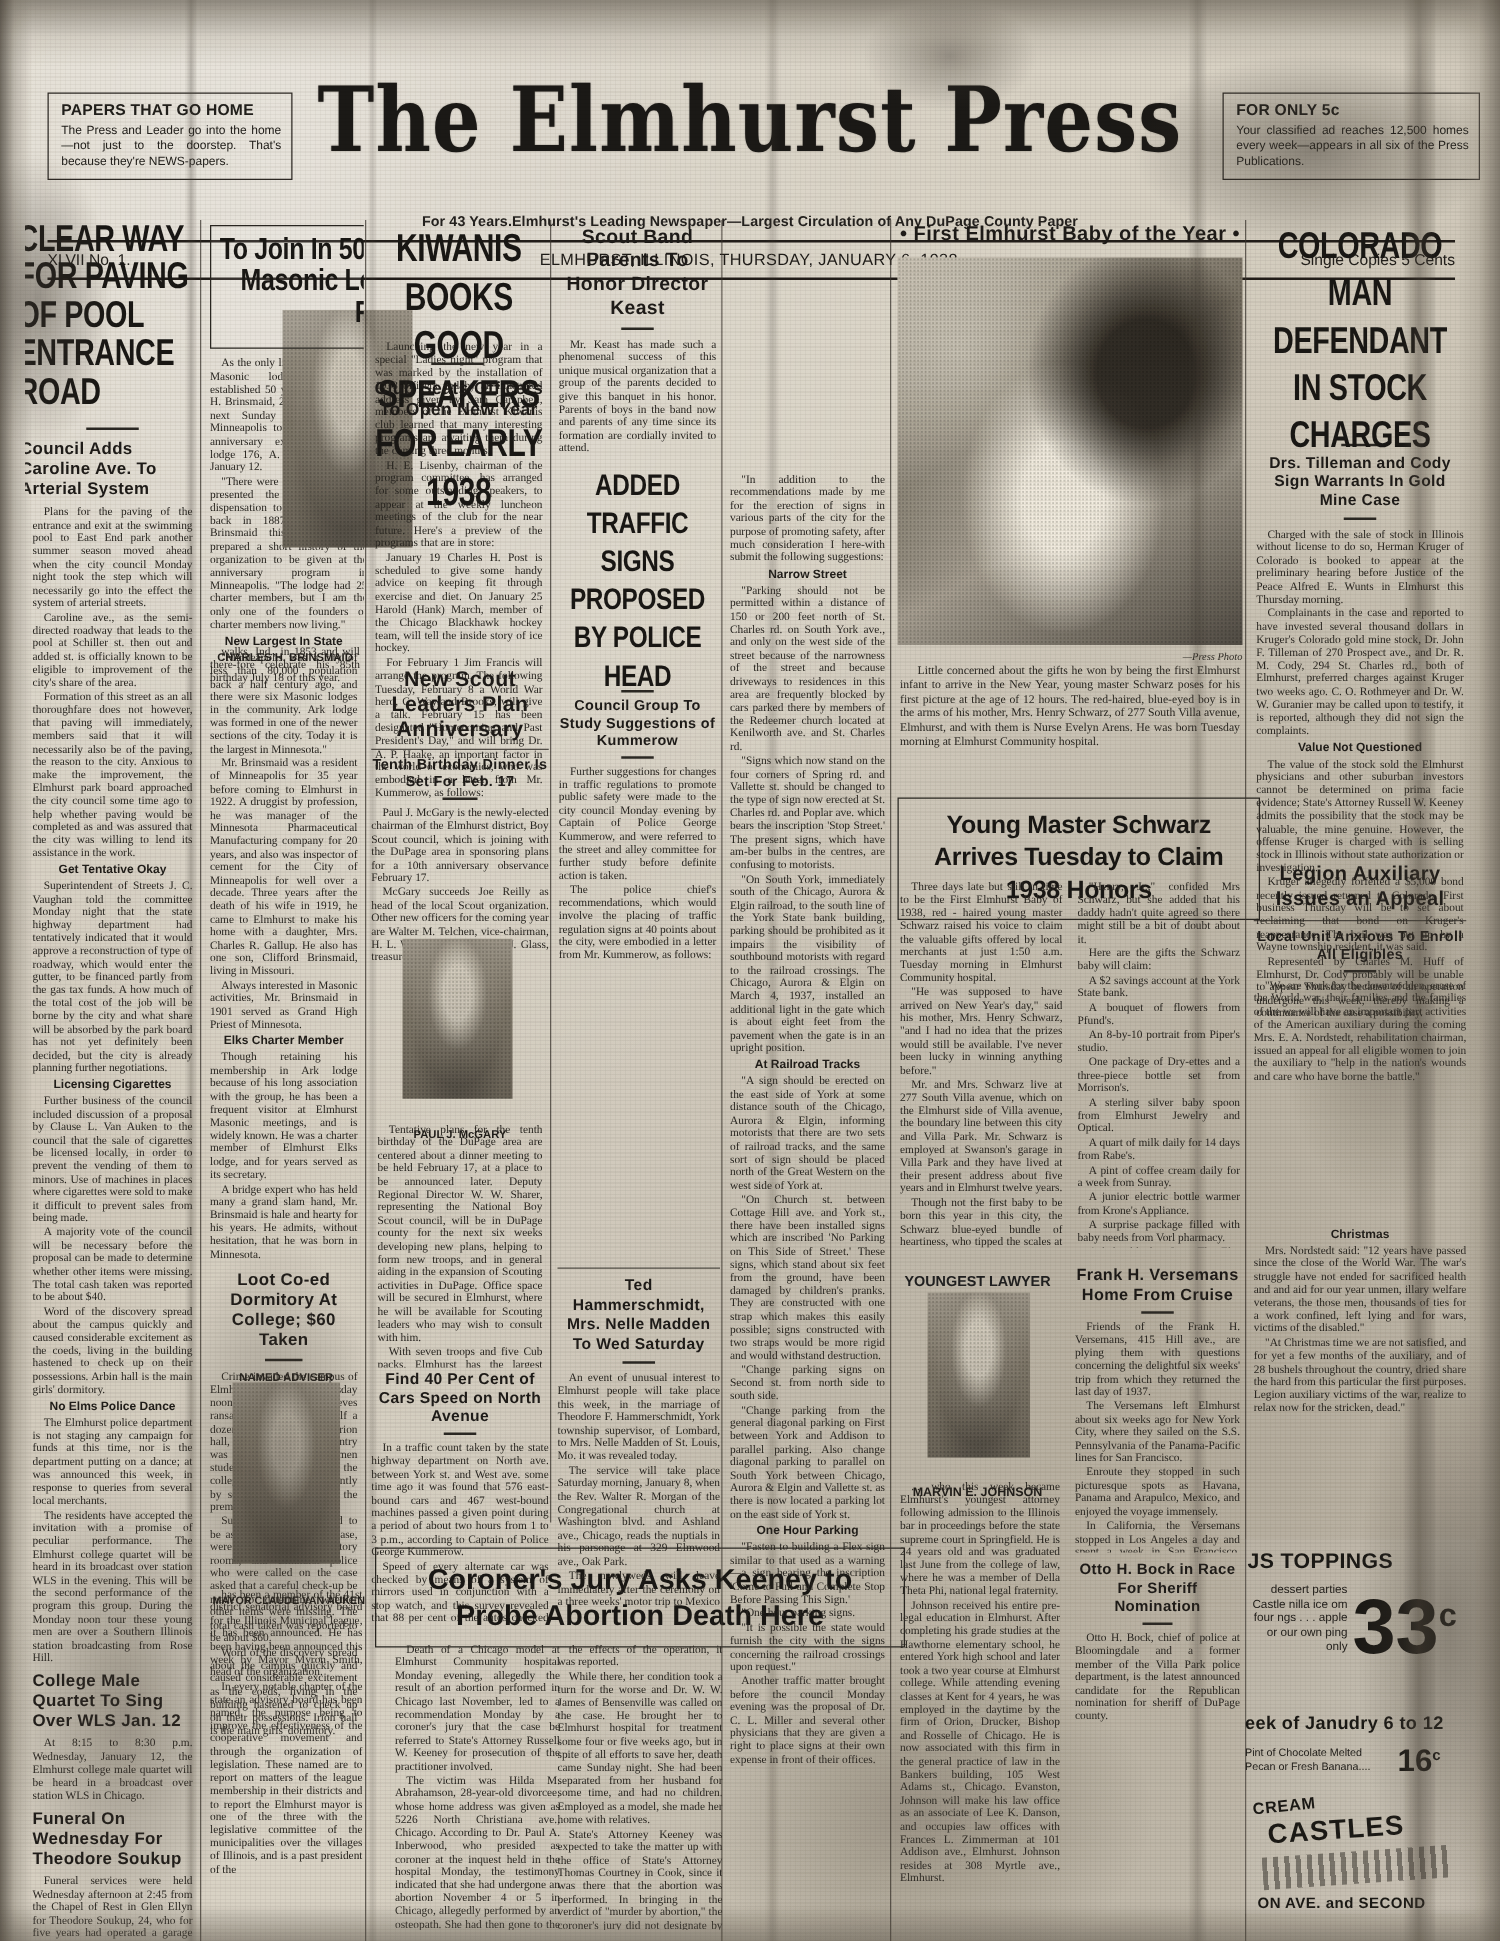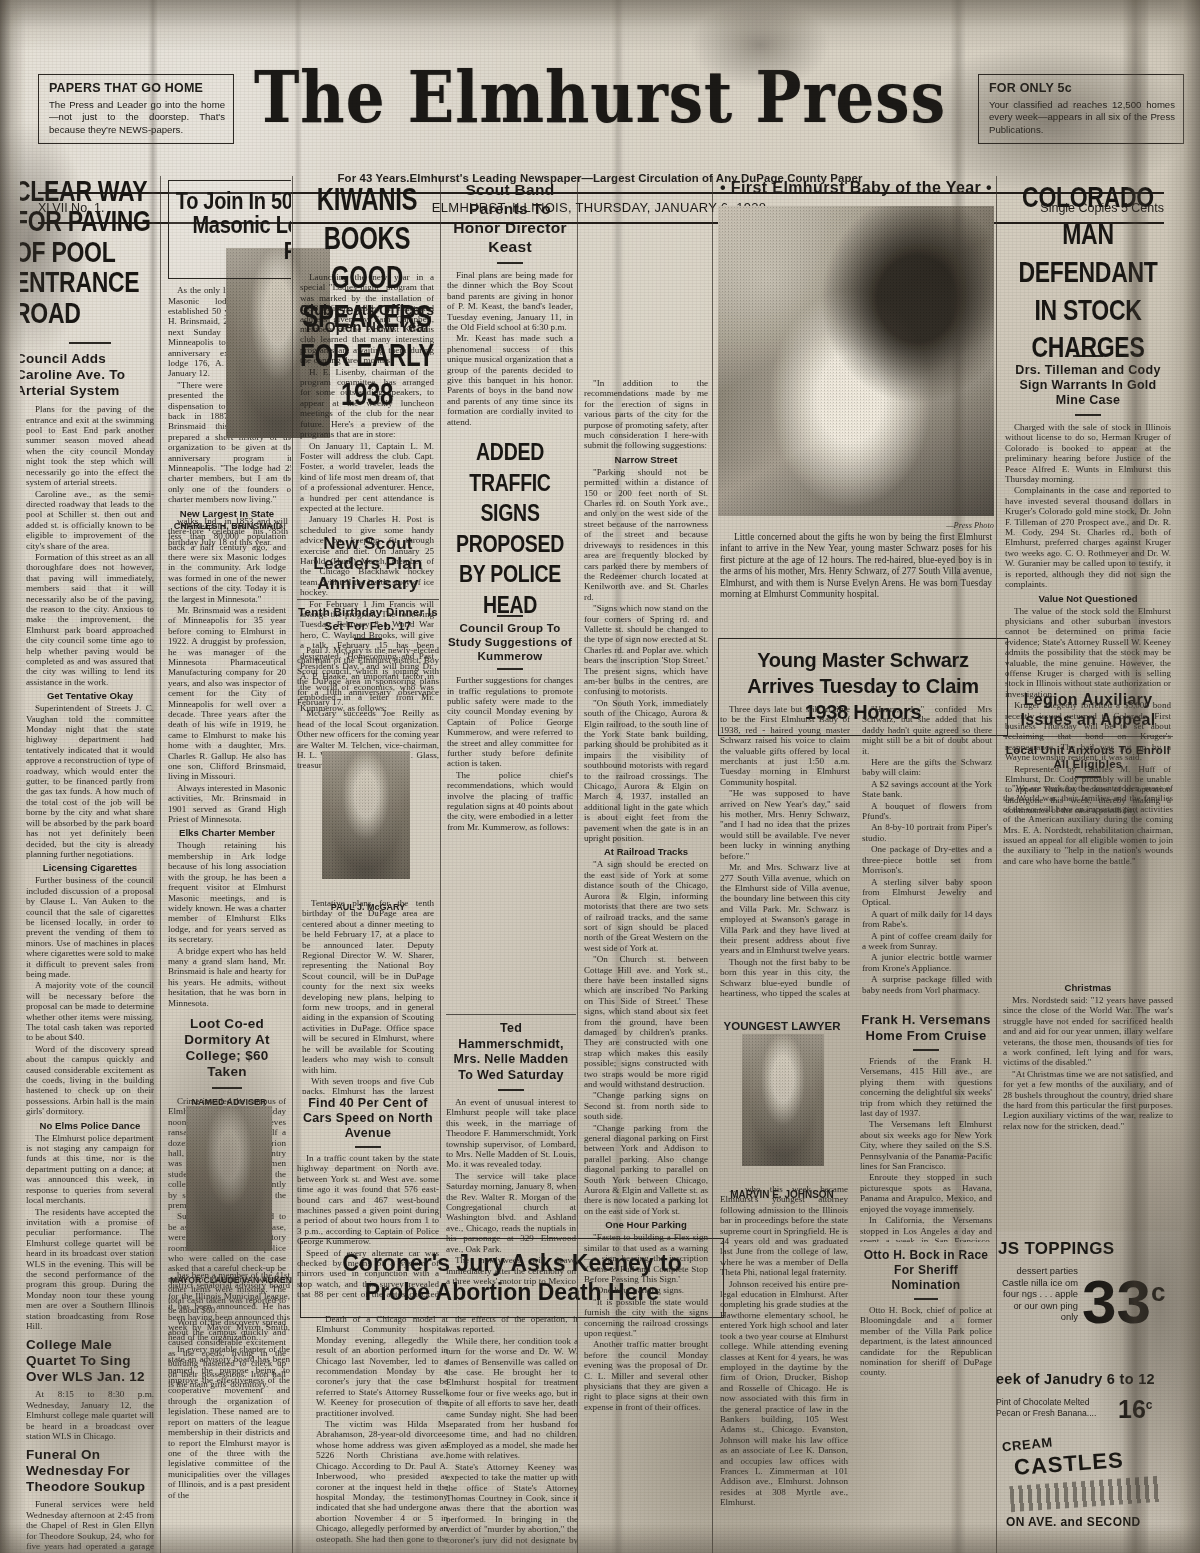--- a/index.html
+++ b/index.html
@@ -274,21 +274,20 @@
       </div>
 
       <div class="vrule" style="left:292px;top:0;height:1377px;"></div>
 
       <div class="col" style="left:295px;width:144px;">
         <div class="col-inner" style="padding:0 5px;">
           <div style="height:96px"></div>
           <div class="body" style="margin-top:0">
             <p>Launching the new year in a special "Ladies night" program that was marked by the installation of 1938 officers and by an illustrated address given by Sam Campbell, members of the Elmhurst Kiwanis club learned that many interesting programs are awaiting them during the coming three months.</p>
             <p>H. E. Lisenby, chairman of the program committee, has arranged for some outstanding speakers, to appear at the weekly luncheon meetings of the club for the near future. Here's a preview of the programs that are in store:</p>
-            <p>On January 11, Captain L. M. Foster will address the club. Capt. Foster, a world traveler, leads the kind of life most men dream of, that of a professional adventurer. Hence, a hundred per cent attendance is expected at the lecture.</p>
             <p>January 19 Charles H. Post is scheduled to give some handy advice on keeping fit through exercise and diet. On January 25 Harold (Hank) March, member of the Chicago Blackhawk hockey team, will tell the inside story of ice hockey.</p>
             <p>For February 1 Jim Francis will arrange the program. The following Tuesday, February 8 a World War hero, C. Wayland Brooks, will give a talk. February 15 has been designated "Homecoming and Past President's Day," and will bring Dr. A. P. Haake, an important factor in the world of economics, who was embodied in a letter from Mr. Kummerow, as follows:</p>
           </div>
         </div>
       </div>
 
       <div style="position:absolute;left:297px;top:4px;width:140px;">
         <div class="hl-banner hl-lg" style="font-size:24px;line-height:30px;">KIWANIS BOOKS GOOD SPEAKERS FOR EARLY 1938</div>
       </div>
       <div class="sep" style="position:absolute;left:345px;top:114px;margin:0;"></div>
@@ -337,21 +336,20 @@
         <p>the effects of the operation, it was reported.</p>
         <p>While there, her condition took a turn for the worse and Dr. W. W. James of Bensenville was called on the case. He brought her to Elmhurst hospital for treatment some four or five weeks ago, but in spite of all efforts to save her, death came Sunday night. She had been separated from her husband for some time, and had no children. Employed as a model, she made her home with relatives.</p>
         <p>State's Attorney Keeney was expected to take the matter up with the office of State's Attorney Thomas Courtney in Cook, since it was there that the abortion was performed. In bringing in the verdict of "murder by abortion," the coroner's jury did not designate by name the individual responsible.</p>
       </div>
 
       <div class="col" style="left:443px;width:134px;">
         <div class="col-inner" style="padding:0 4px;">
           <div class="hl-thin" style="font-size:15.5px;line-height:19px;margin-top:4px;">Scout Band Parents To Honor Director Keast</div>
           <div class="sep" style="width:26px;margin:6px auto"></div>
           <div class="body">
-            <p>Final plans are being made for the dinner which the Boy Scout band parents are giving in honor of P. M. Keast, the band's leader, Tuesday evening, January 11, in the Old Field school at 6:30 p.m.</p>
             <p>Mr. Keast has made such a phenomenal success of this unique musical organization that a group of the parents decided to give this banquet in his honor. Parents of boys in the band now and parents of any time since its formation are cordially invited to attend.</p>
           </div>
           <div class="hl-banner hl-md" style="font-size:19.5px;line-height:25px;margin-top:10px;">ADDED TRAFFIC SIGNS PROPOSED BY POLICE HEAD</div>
           <div style="height:24px"></div>
           <div class="sep" style="width:26px;margin:4px auto"></div>
           <div class="hl-thin sm" style="font-size:11.5px;line-height:14px;">Council Group To Study Suggestions of Kummerow</div>
           <div class="sep" style="width:26px;margin:5px auto"></div>
           <div class="body">
             <p>Further suggestions for changes in traffic regulations to promote public safety were made to the city council Monday evening by Captain of Police George Kummerow, and were referred to the street and alley committee for further study before definite action is taken.</p>
             <p>The police chief's recommendations, which would involve the placing of traffic regulation signs at 40 points about the city, were embodied in a letter from Mr. Kummerow, as follows:</p>

